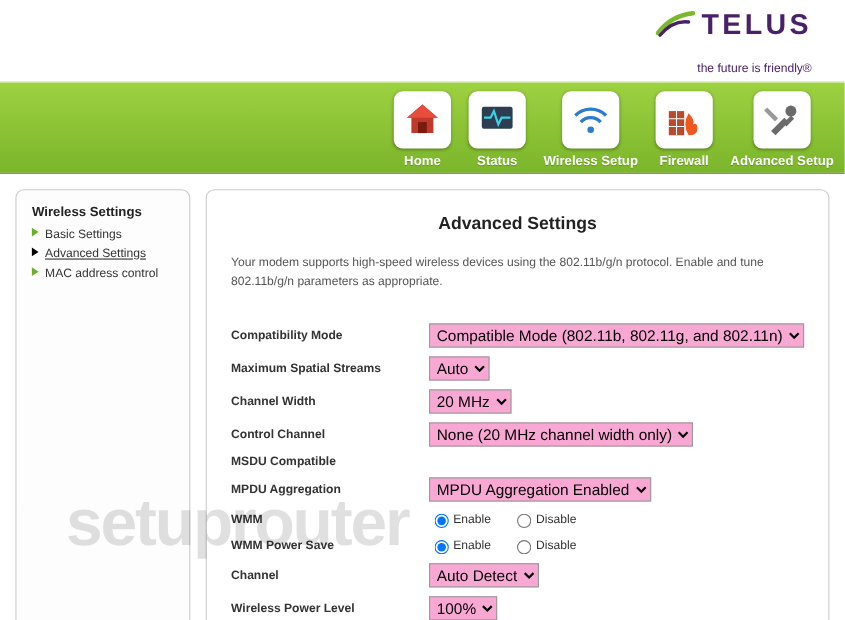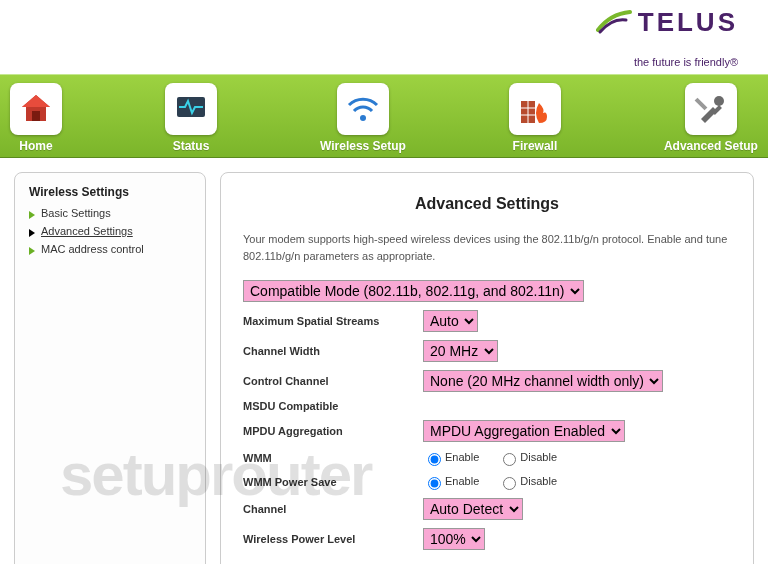--- a/index.html
+++ b/index.html
@@ -28,22 +28,23 @@
   .logo-text {
     font-size: 26px; font-weight: bold; letter-spacing: 3px;
     color: #4a2168;
   }
   .tagline { font-size: 11px; color: #4a2168; margin-top: 18px; }
   .navbar {
     background: linear-gradient(#9dd241, #7bb52a);
     border-top: 1px solid #c5e890;
     border-bottom: 1px solid #5a8a1e;
     display: flex;
-    justify-content: space-between;
+    justify-content: flex-end;
     padding: 8px 10px 4px 10px;
+    gap: 16px;
   }
   .nav-item {
     text-align: center; cursor: pointer; color: #fff;
     font-size: 12px; font-weight: bold;
     text-shadow: 0 1px 0 rgba(0,0,0,.2);
   }
   .nav-icon {
     width: 52px; height: 52px; background: #fff; border-radius: 8px;
     margin: 0 auto 4px auto;
     box-shadow: 0 1px 3px rgba(0,0,0,.3);
@@ -55,21 +56,21 @@
   }
   .sidebar {
     width: 192px;
     border: 1px solid #ccc;
     border-radius: 8px;
     padding: 12px 14px;
     background: #fdfdfd;
   }
   .sidebar h3 { margin: 0 0 8px 0; font-size: 12px; color: #222; }
   .side-item {
-    display: flex; align-items: flex-end; gap: 6px;
+    display: flex; align-items: flex-start; gap: 6px;
     margin: 6px 0; cursor: pointer; color: #333;
   }
   .side-item .tri {
     width: 0; height: 0;
     border-top: 4px solid transparent;
     border-bottom: 4px solid transparent;
     border-left: 6px solid #6ab024;
   }
   .side-item.active .tri { border-left-color: #000; }
   .side-item.active span { text-decoration: underline; }
@@ -77,21 +78,21 @@
     flex: 1;
     border: 1px solid #ccc;
     border-radius: 8px;
     padding: 18px 22px;
     background: #fff;
   }
   .content h2 {
     text-align: center; font-size: 16px; margin: 4px 0 18px 0;
     color: #222;
   }
-  .desc { color: #555; font-size: 11px; margin-bottom: 16px; line-height: 1.5; }
+  .desc { color: #555; font-size: 11px; margin-bottom: 30px; line-height: 1.5; }
   .row {
     display: flex; align-items: center; margin: 8px 0;
   }
   .row-label {
     width: 180px; font-weight: bold; font-size: 11px;
   }
   .row-control select {
     font-size: 14px; border: 1px solid #999; background: #f9a8d4;
     padding: 1px 2px;
   }
@@ -194,20 +195,21 @@
       <span class="tri"></span>
       <span>MAC address control</span>
     </div>
   </div>
 
   <div class="content">
     <h2>Advanced Settings</h2>
     <div class="desc">Your modem supports high-speed wireless devices using the 802.11b/g/n protocol. Enable and tune 802.11b/g/n parameters as appropriate.</div>
 
     <div class="row">
+      <div class="row-label">Compatibility Mode</div>
       <div class="row-control"><select><option>Compatible Mode (802.11b, 802.11g, and 802.11n)</option></select></div>
     </div>
     <div class="row">
       <div class="row-label">Maximum Spatial Streams</div>
       <div class="row-control"><select><option>Auto</option></select></div>
     </div>
     <div class="row">
       <div class="row-label">Channel Width</div>
       <div class="row-control"><select><option>20 MHz</option></select></div>
     </div>

